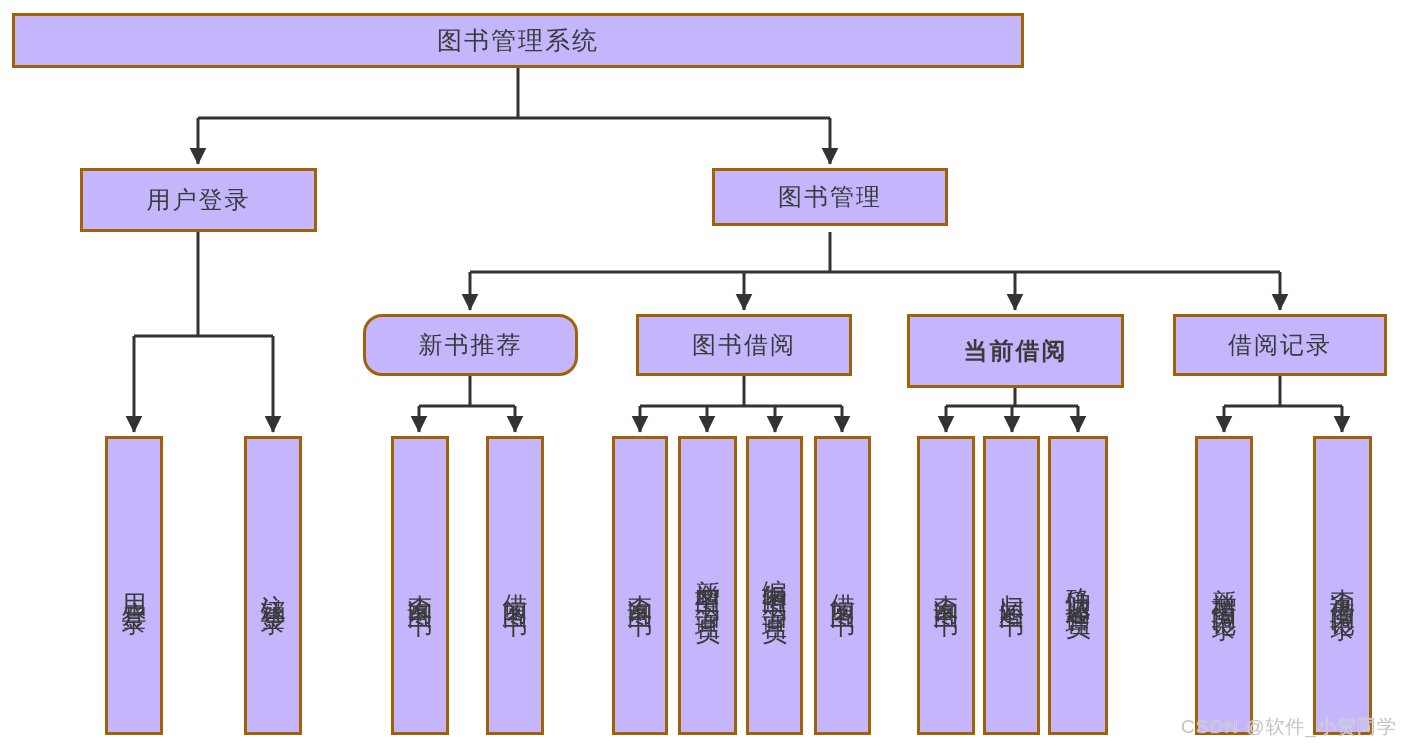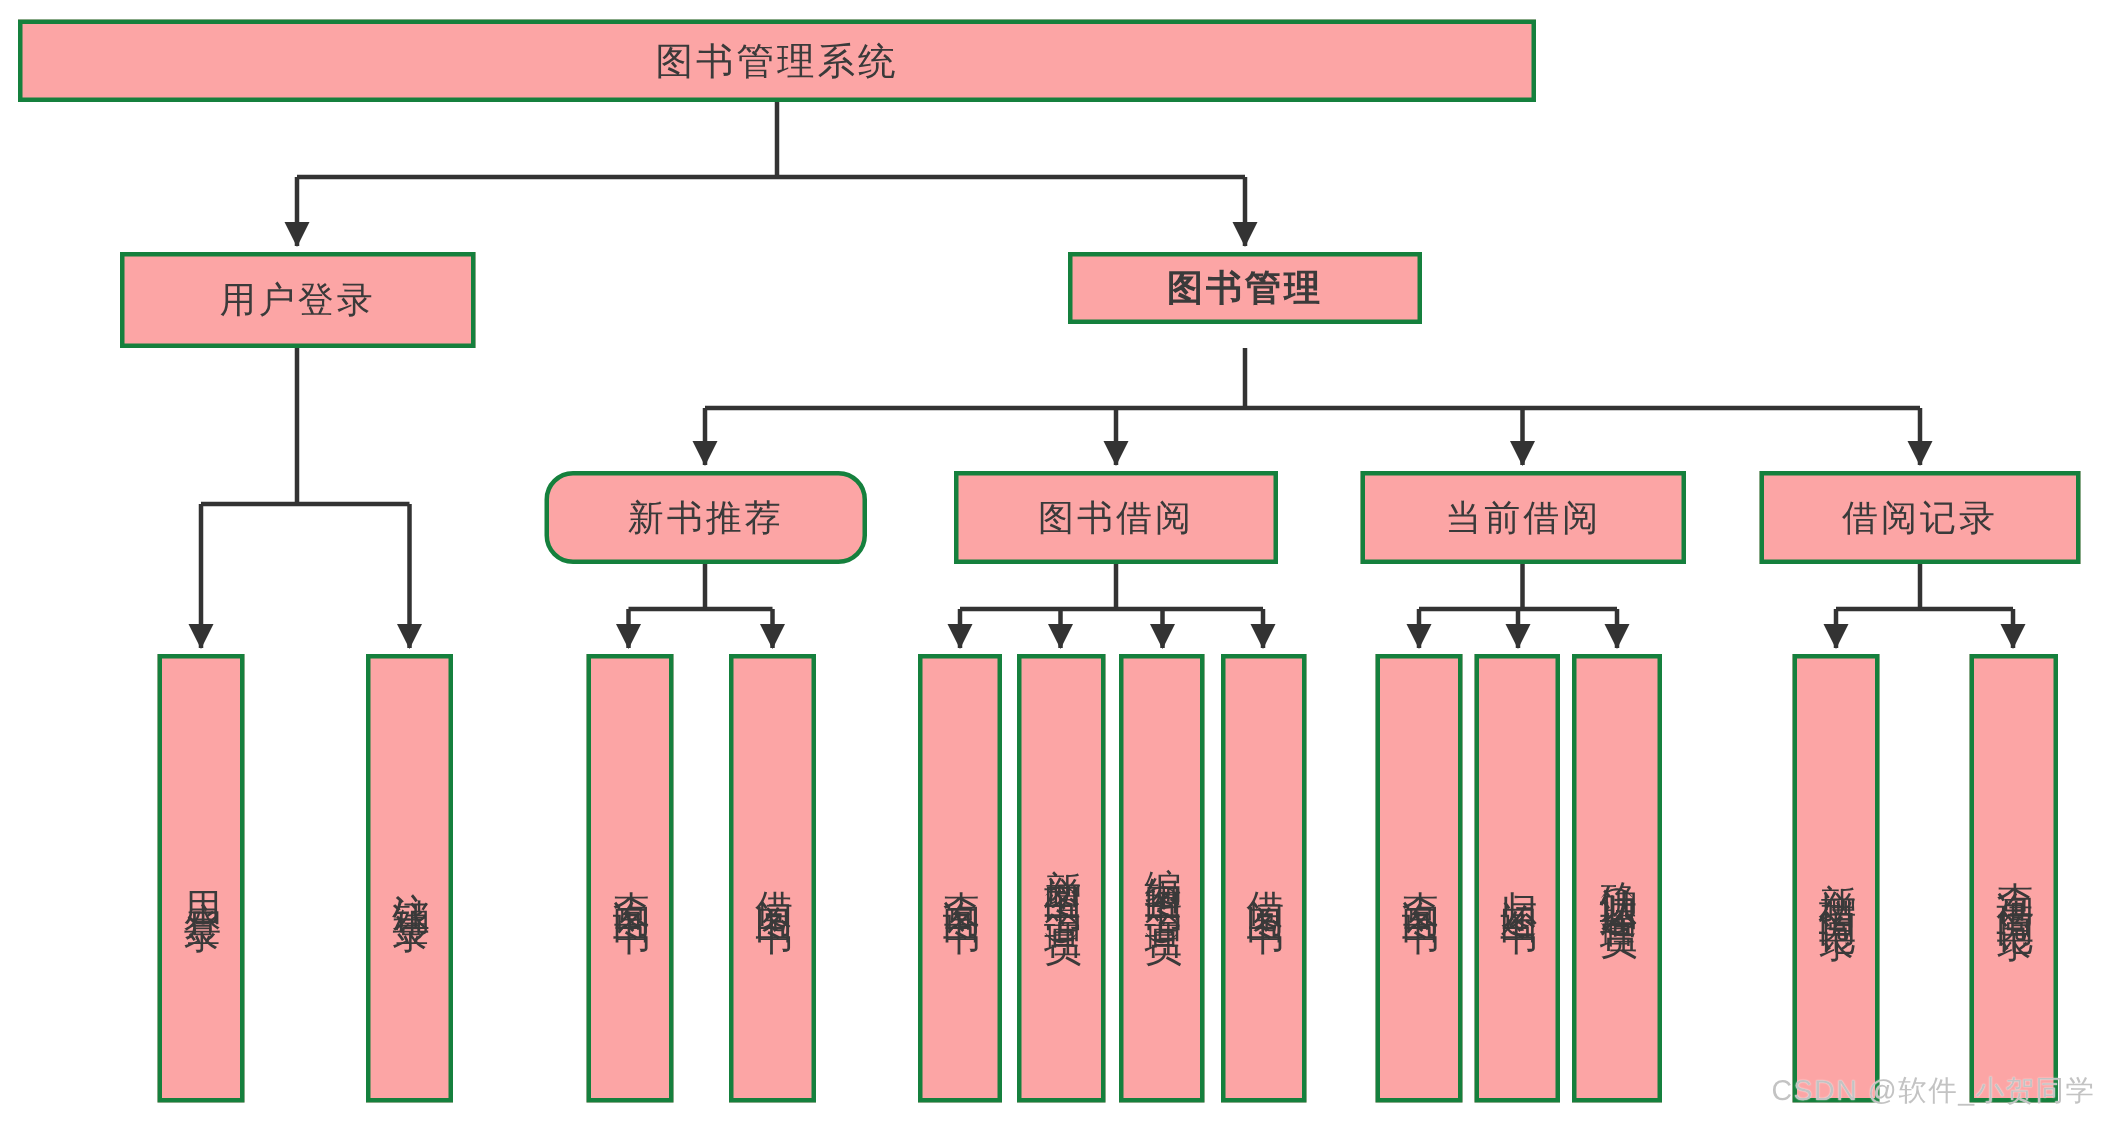--- a/index.html
+++ b/index.html
@@ -18,22 +18,22 @@
   .connectors {
     position: absolute;
     left: 0;
     top: 0;
     width: 1405px;
     height: 747px;
     pointer-events: none;
   }
   .box {
     position: absolute;
-    background: #fca5a5;
-    border: 3px solid #15803d;
+    background: #c4b5fd;
+    border: 3px solid #a16207;
     box-sizing: border-box;
     display: flex;
     align-items: center;
     justify-content: center;
     color: #3a3a3a;
   }
   .h-label {
     font-size: 24px;
     letter-spacing: 2px;
     white-space: nowrap;
@@ -118,31 +118,31 @@
     </g>
   </svg>
 
   <div class="box" style="left:12px; top:13px; width:1012px; height:55px;">
     <span class="root-label">图书管理系统</span>
   </div>
 
   <div class="box" style="left:80px; top:168px; width:237px; height:64px;">
     <span class="h-label">用户登录</span>
   </div>
-  <div class="box" style="left:712px; top:168px; width:236px; height:48px;font-weight:bold;">
+  <div class="box" style="left:712px; top:168px; width:236px; height:58px;">
     <span class="h-label">图书管理</span>
   </div>
 
   <div class="box" style="left:363px; top:314px; width:215px; height:62px;border-radius:19px;">
     <span class="h-label">新书推荐</span>
   </div>
   <div class="box" style="left:636px; top:314px; width:216px; height:62px;">
     <span class="h-label">图书借阅</span>
   </div>
-  <div class="box" style="left:907px; top:314px; width:217px; height:62px;">
+  <div class="box" style="left:907px; top:314px; width:217px; height:74px;font-weight:bold;">
     <span class="h-label">当前借阅</span>
   </div>
   <div class="box" style="left:1173px; top:314px; width:214px; height:62px;">
     <span class="h-label">借阅记录</span>
   </div>
 
   <div class="box" style="left:105px; top:436px; width:58px; height:299px;">
     <span class="v-label">用户登录</span>
   </div>
   <div class="box" style="left:244px; top:436px; width:58px; height:299px;">

